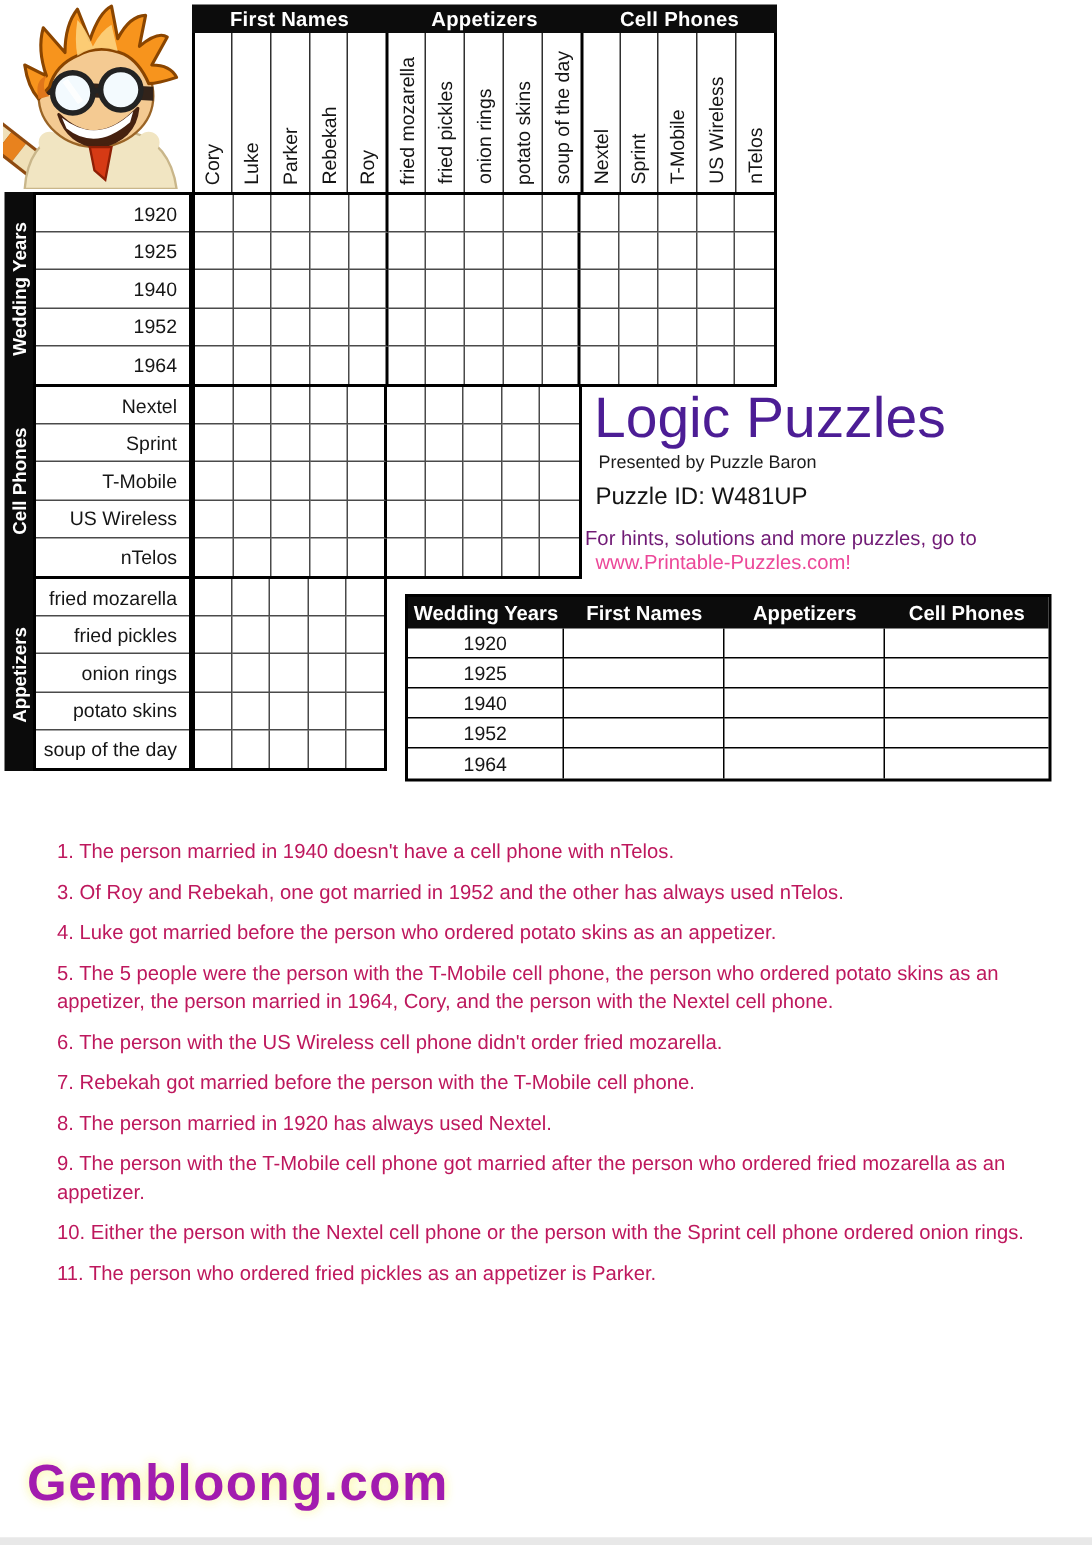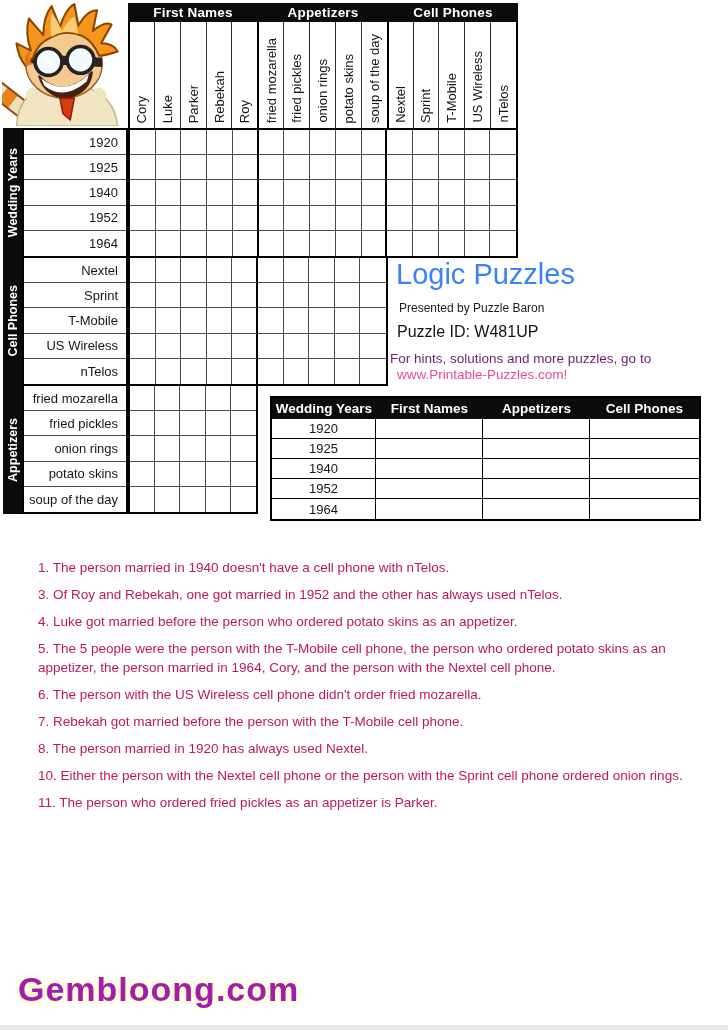--- a/index.html
+++ b/index.html
@@ -56,21 +56,21 @@
   
   .band{
     position:absolute;left:128px;height:130px;box-sizing:border-box;
     border:2px solid #000;display:grid;background:#fff;
   }
   .band .cell{box-sizing:border-box;border-right:1px solid #4a4a4a;border-bottom:1px solid #4a4a4a;}
   .band .cell.sep-r{border-right:2px solid #000;}
   .band .cell.last-c{border-right:none;}
   .band .cell.last-r{border-bottom:none;}
   
-  #title    {position:absolute;left:396px;top:258px;font-size:29px;color:#3b82f6;}
+  #title    {position:absolute;left:396px;top:258px;font-size:38px;color:#4c1d95;}
   #subtitle {position:absolute;left:399px;top:301px;font-size:12px;color:#1c1c1c;text-align:right;}
   #puzzleid {position:absolute;left:397px;top:323px;font-size:16px;color:#141414;}
   #hint1    {position:absolute;left:390px;top:351px;font-size:13.5px;color:#701a75;}
   #hint2    {position:absolute;left:397px;top:367px;font-size:13.5px;color:#ec4899;}
   
   #atable{
     position:absolute;left:270px;top:396px;width:431px;box-sizing:border-box;
     border:2px solid #000;background:#fff;
   }
   #atable .ahead{display:grid;grid-template-columns:104px 107px 107px 109px;background:#0c0c0c;}
@@ -249,20 +249,21 @@
     </div>
 
   <div id="clues">
       <p>1. The person married in 1940 doesn't have a cell phone with nTelos.</p>
       <p>3. Of Roy and Rebekah, one got married in 1952 and the other has always used nTelos.</p>
       <p>4. Luke got married before the person who ordered potato skins as an appetizer.</p>
       <p>5. The 5 people were  the person with the T-Mobile cell phone, the person who ordered potato skins as an appetizer, the person married in 1964, Cory,  and the person with the Nextel cell phone.</p>
       <p>6. The person with the US Wireless cell phone didn't order fried mozarella.</p>
       <p>7. Rebekah got married before the person with the T-Mobile cell phone.</p>
       <p>8. The person married in 1920 has always used Nextel.</p>
+      <p>9. The person with the T-Mobile cell phone got married after the person who ordered fried mozarella as an appetizer.</p>
       <p>10. Either the person with the Nextel cell phone or the person with the Sprint cell phone ordered onion rings.</p>
       <p>11. The person who ordered fried pickles as an appetizer is Parker.</p>
     </div>
 
   <div id="watermark">Gembloong.com</div>
 <div class="rl-band" style="top: 128px;">
       <div class="rl-cell">1920</div>
       <div class="rl-cell">1925</div>
       <div class="rl-cell">1940</div>
       <div class="rl-cell">1952</div>

